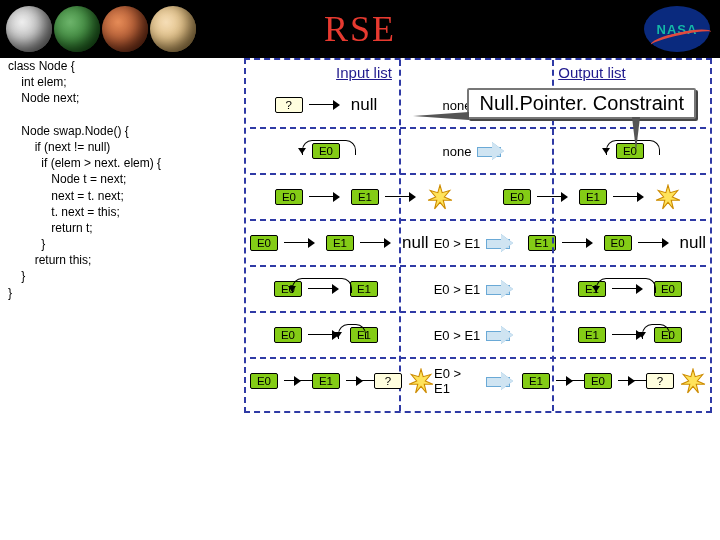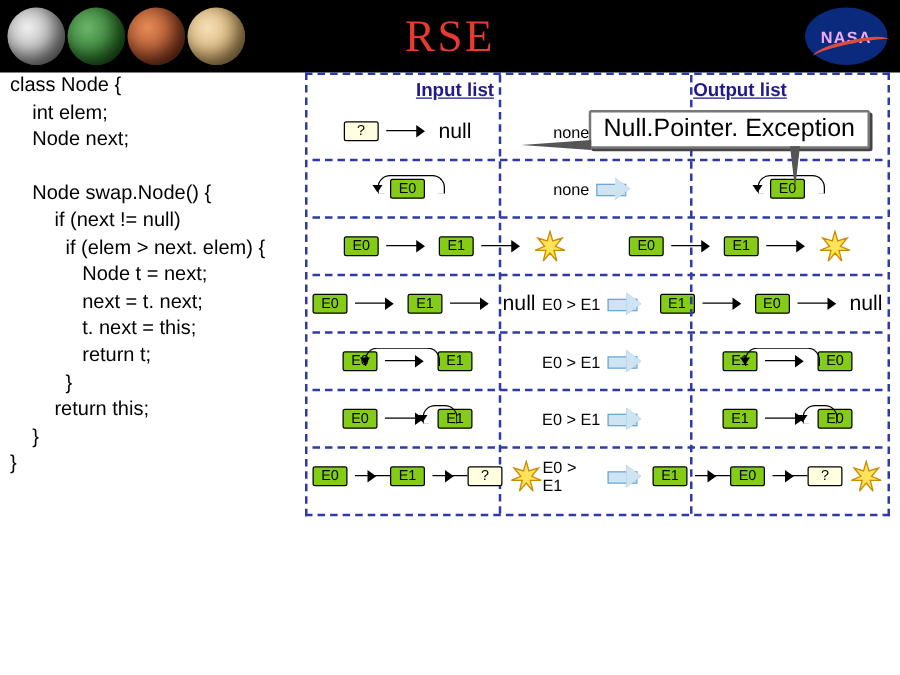--- a/index.html
+++ b/index.html
@@ -8,37 +8,37 @@
   
   .hdr{height:58px;background:#000;position:relative;display:flex;align-items:center}
   .planets{display:flex;gap:0;padding-left:6px}
   .planets span{width:46px;height:46px;border-radius:50%;display:inline-block;margin-right:2px;box-shadow:inset -6px -6px 14px rgba(0,0,0,.6)}
   .p1{background:radial-gradient(circle at 35% 35%,#eee,#888)}
   .p2{background:radial-gradient(circle at 35% 35%,#6cb36a,#0d5b0d)}
   .p3{background:radial-gradient(circle at 35% 35%,#e58b57,#7a250c)}
   .p4{background:radial-gradient(circle at 35% 35%,#f5ddb6,#c89b4a)}
   .logo{position:absolute;left:50%;transform:translateX(-50%);font-family:Georgia,serif;font-size:36px;color:#b7c3cf;letter-spacing:2px}
   .logo span{color:#e73a30}
-  .nasa{position:absolute;right:10px;top:6px;width:66px;height:46px;background:#0a2a7e;border-radius:50%;color:#f0abfc;font-weight:700;font-size:13px;display:flex;align-items:center;justify-content:center;letter-spacing:1px}
+  .nasa{position:absolute;right:10px;top:6px;width:66px;height:46px;background:#0a2a7e;border-radius:50%;color:#14b8a6;font-weight:700;font-size:13px;display:flex;align-items:center;justify-content:center;letter-spacing:1px}
   .nasa::after{content:"";position:absolute;left:6px;top:26px;width:62px;height:10px;border-top:3px solid #e04a3f;border-radius:50% 50% 0 0;transform:rotate(-12deg)}
 
   .title{text-align:center;font-size:32px;margin:8px 0 4px}
 
   
   .callout{position:absolute;right:24px;top:88px;background:#fff;border:2px solid #777;border-radius:2px;padding:2px 10px;font-size:20px;z-index:5;box-shadow:2px 2px 0 #444}
   .callout::before,.callout::after{content:"";position:absolute;width:0;height:0;border-style:solid}
   .callout::before{left:-56px;top:22px;border-width:4px 56px 4px 0;border-color:transparent #555 transparent transparent}
   .callout::after{right:54px;bottom:-34px;border-width:34px 4px 0 4px;border-color:#555 transparent transparent transparent}
 
   .body{display:flex;padding:0 8px}
-  .code{width:236px;font-size:16px;line-height:1.35;white-space:pre}
+  .code{width:236px;font-size:12px;line-height:1.35;white-space:pre}
 
   
   .tbl{flex:1;border:2px dashed #2f3aa5;position:relative;padding:4px 4px 8px}
-  .colhdrs{display:flex;color:#201a8d;font-size:15px;font-weight:700;text-align:center;text-decoration:underline;margin-bottom:2px}
+  .colhdrs{display:flex;color:#201a8d;font-size:15px;font-weight:400;text-align:center;text-decoration:underline;margin-bottom:2px}
   .colhdrs>div{flex:1}
   .tbl::before{content:"";position:absolute;top:0;bottom:0;left:33%;border-left:2px dashed #2f3aa5}
   .tbl::after{content:"";position:absolute;top:0;bottom:0;left:66%;border-left:2px dashed #2f3aa5}
 
   .row{display:flex;align-items:center;height:44px;position:relative}
   .row+.row{border-top:2px dashed #2f3aa5}
   .cell{flex:1;display:flex;align-items:center;justify-content:center;gap:6px;font-size:12.5px;position:relative}
 
   
   .nd{border:1.5px solid #000;border-radius:2px;padding:1px 3px;font-size:11.5px;background:#84cc16;min-width:20px;text-align:center}
@@ -73,21 +73,21 @@
       <span class="p3"></span>
       <span class="p4"></span>
     </div>
     <div class="logo">
       <span>R</span><span style="color:#e73a30">S</span><span>E</span>
     </div>
     <div class="nasa">NASA</div>
   </div>
 
 
-  <div class="callout">Null.Pointer. Exception</div>
+  <div class="callout">Null.Pointer. Constraint</div>
 
   <div class="body">
     <div class="code">class Node {
     int elem;
     Node next;
 
     Node swap.Node() {
         if (next != null)
           if (elem &gt; next. elem) {
              Node t = next;

